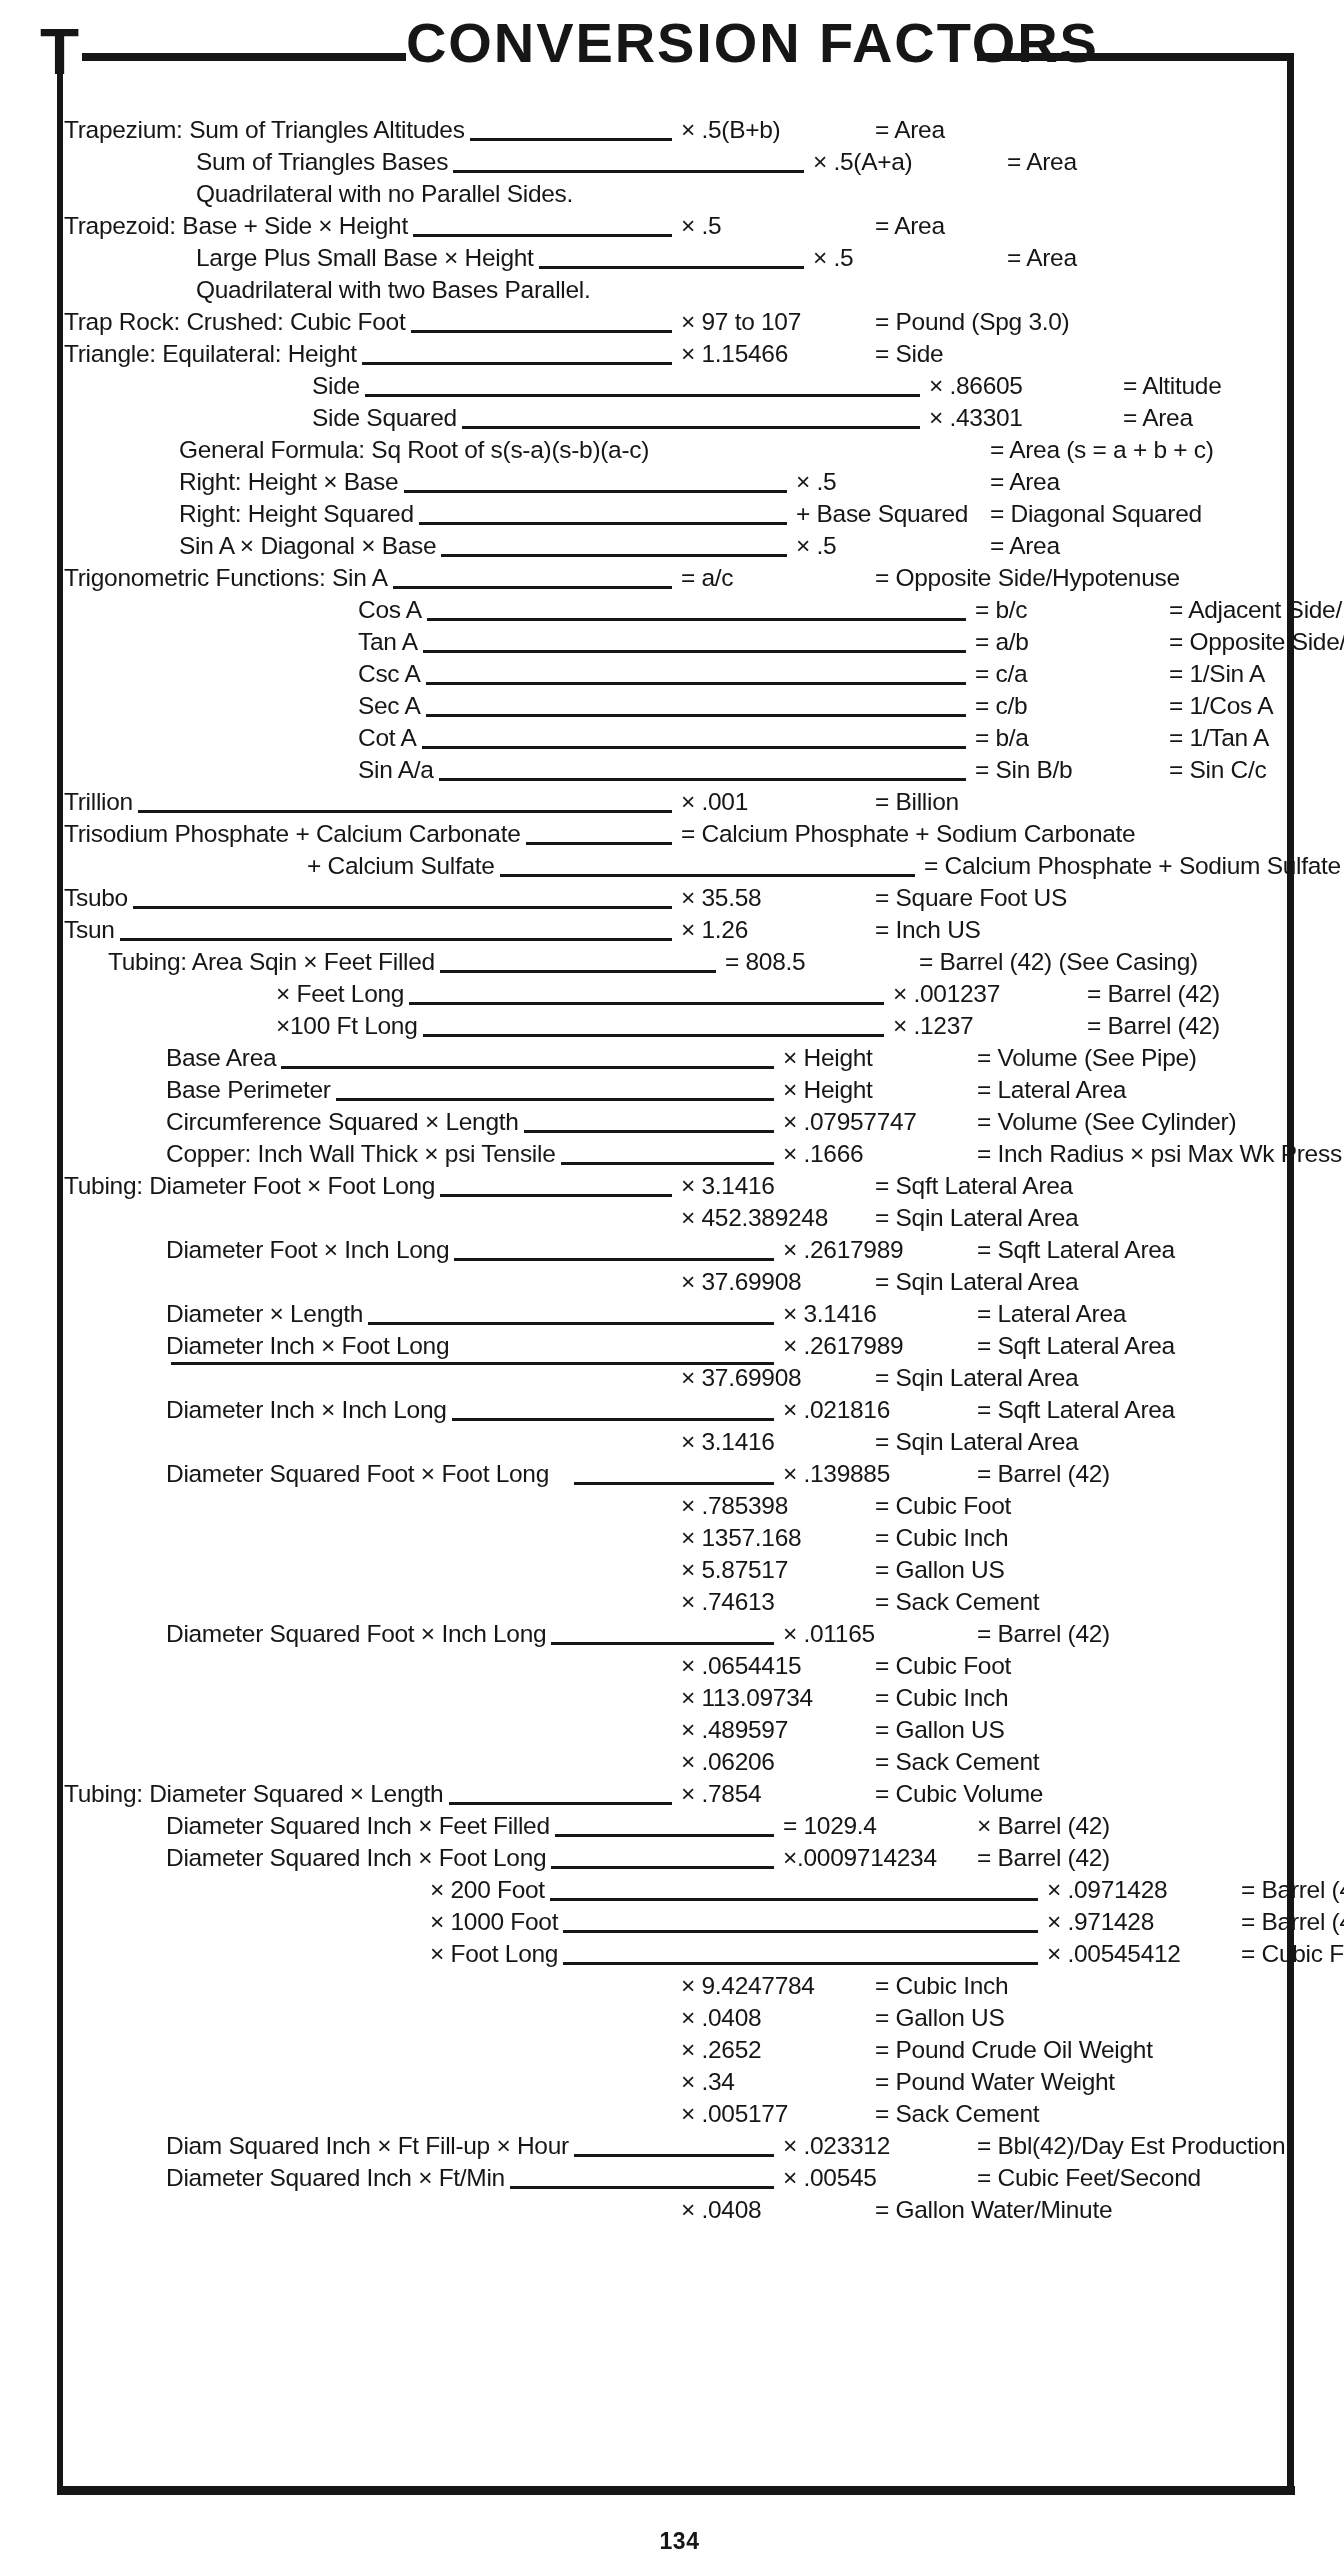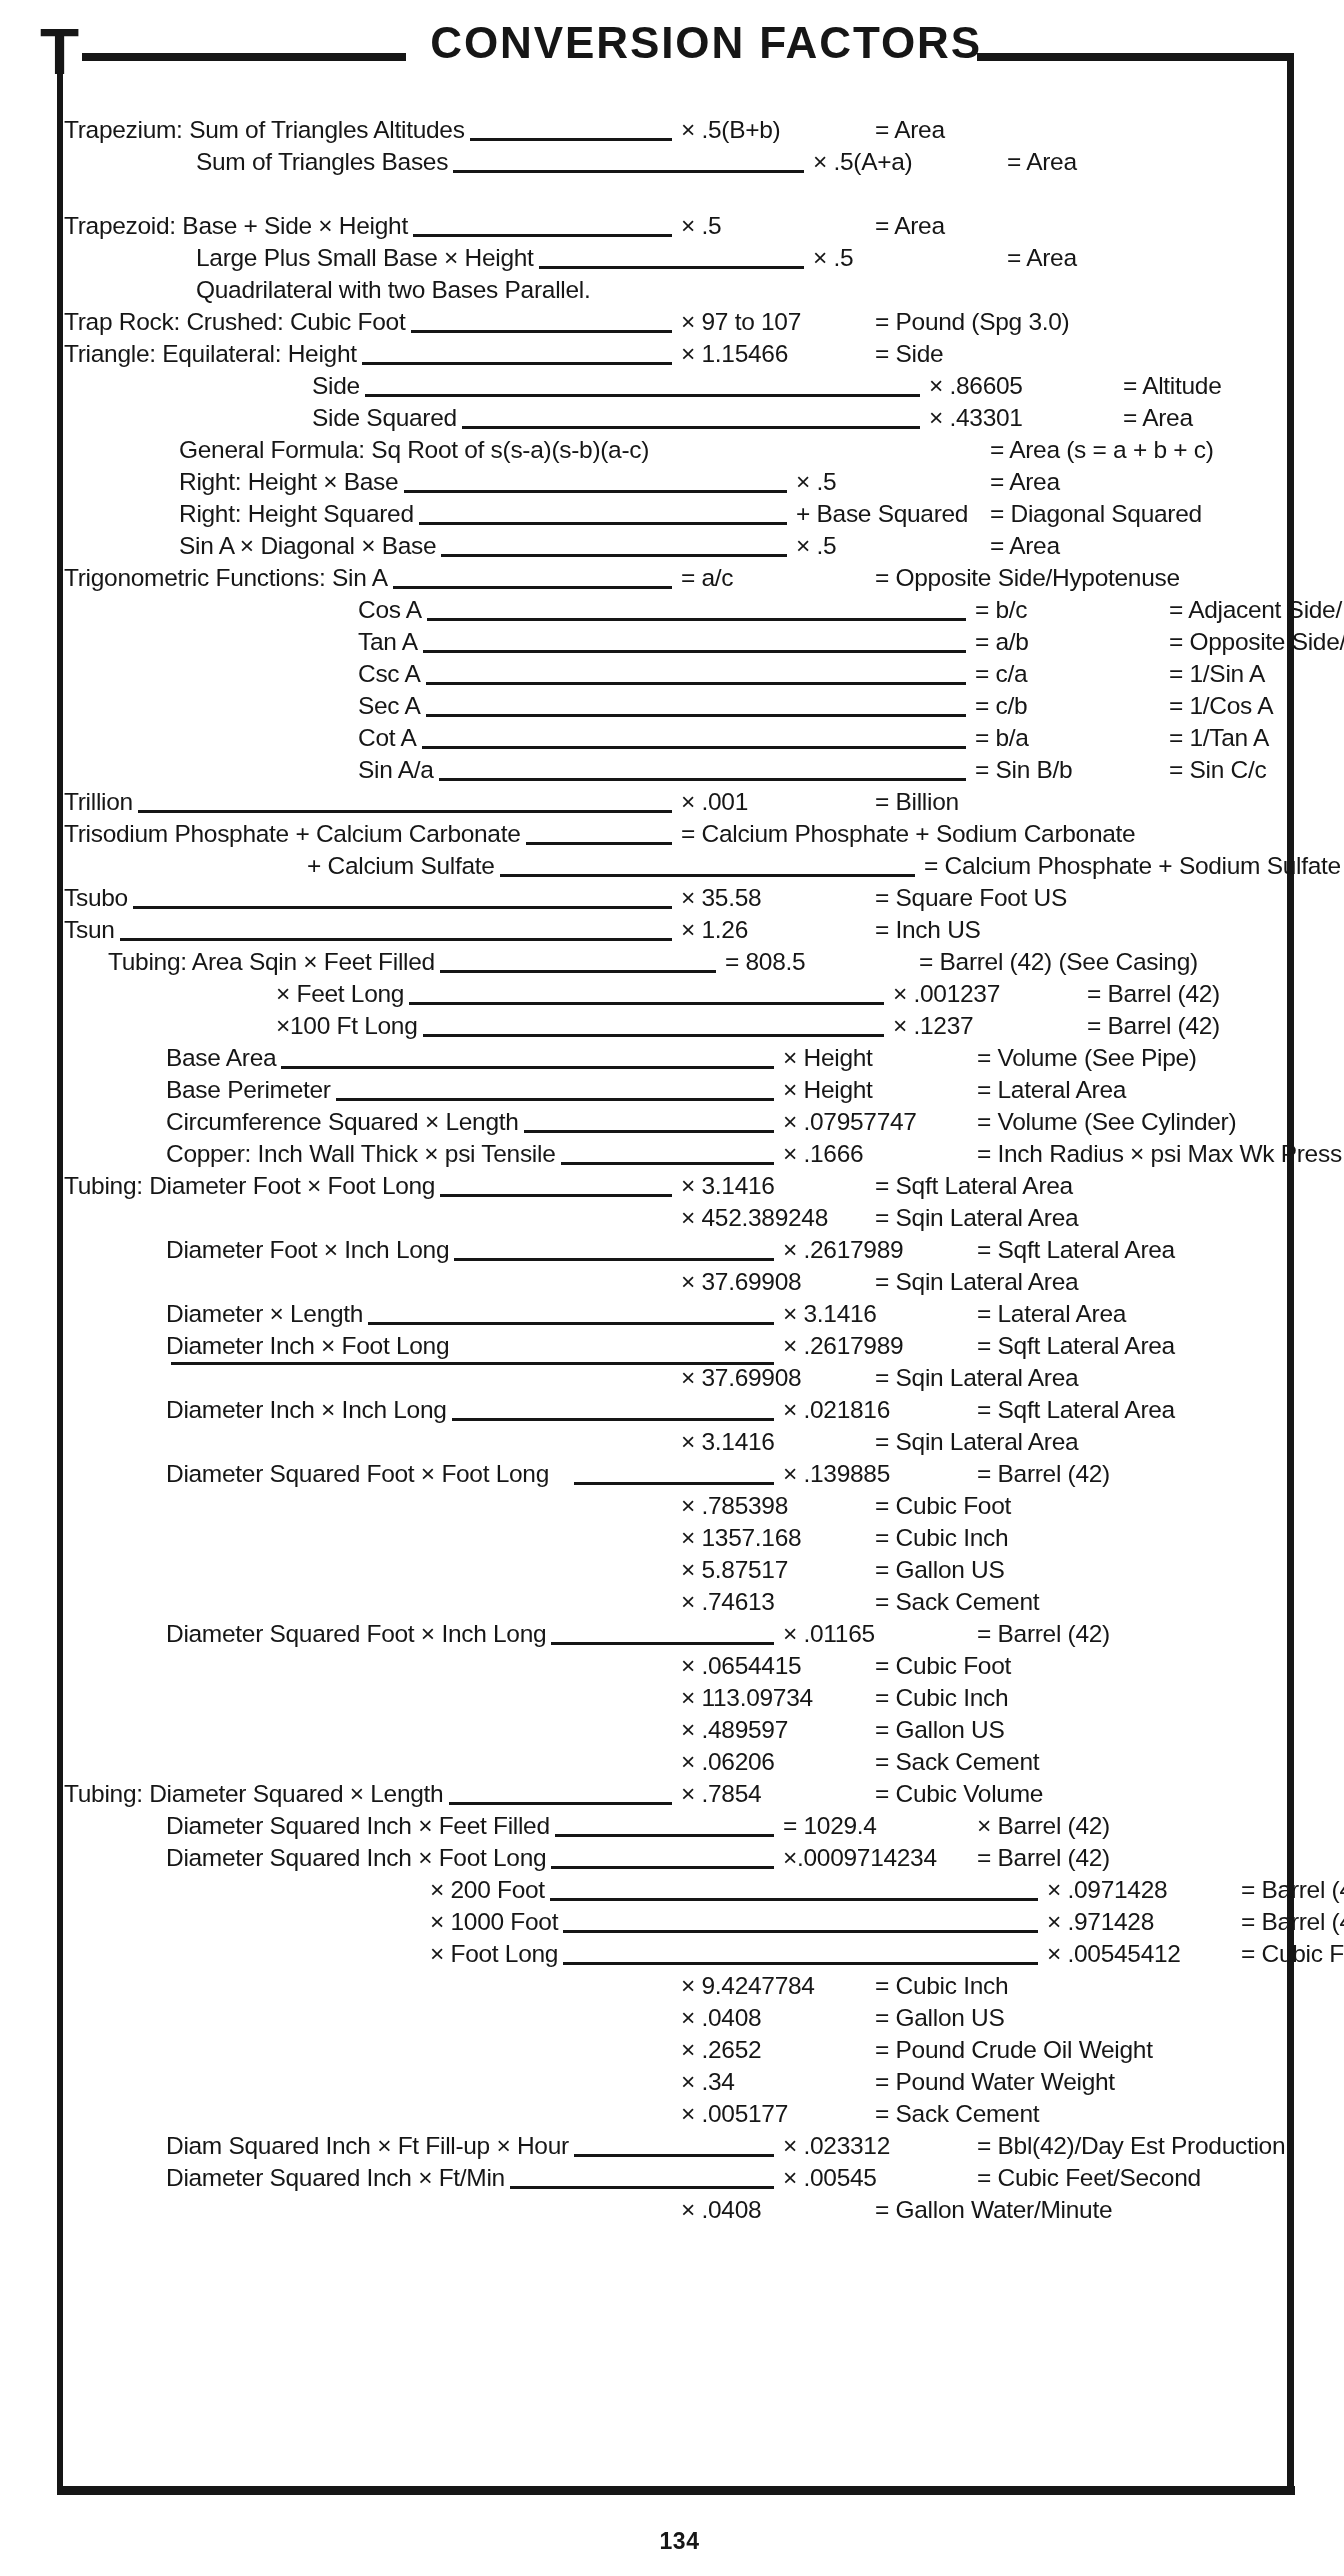--- a/index.html
+++ b/index.html
@@ -15,21 +15,21 @@
   .bar { background: #161616; }
 
   
   .section-letter {
     left: 40px; top: 20px;
     font-size: 64px; line-height: 64px; font-weight: bold;
     letter-spacing: -1.3px;
   }
   .page-title {
     left: 406px; top: 20.6px; width: 576px;
-    font-size: 44px; line-height: 44px; font-weight: bold;
+    font-size: 56px; line-height: 44px; font-weight: bold;
     letter-spacing: 1.9px; text-align: right; white-space: nowrap;
   }
   .rule-left   { left: 82px;  top: 53px;  width: 324px;  height: 7.7px; }
   .rule-right  { left: 977px; top: 53px;  width: 317px;  height: 7.7px; }
   .border-left   { left: 57px;   top: 67px; width: 6.4px;  height: 2428px; }
   .border-right  { left: 1287px; top: 53px;  width: 7px;  height: 2442px; }
   .border-bottom { left: 57px;   top: 2486px; width: 1238px; height: 9px; }
 
   
   #rows { left: 64px; top: 114px; width: 1217px; }
@@ -68,21 +68,21 @@
 <div class="abs bar rule-left"></div>
 <div class="abs bar rule-right"></div>
 
 <div class="abs bar border-left"></div>
 <div class="abs bar border-right"></div>
 <div class="abs bar border-bottom"></div>
 
 <div id="rows" class="abs">
     <div class="row"><div class="cell label" style="padding-left: 0px;"><span class="txt">Trapezium: Sum of Triangles Altitudes</span><span class="fill"></span></div><div class="cell factor">× .5(B+b)</div><div class="cell result">= Area</div></div>
     <div class="row"><div class="cell label" style="padding-left: 132px;"><span class="txt">Sum of Triangles Bases</span><span class="fill"></span></div><div class="cell factor">× .5(A+a)</div><div class="cell result">= Area</div></div>
-    <div class="row"><div class="cell factor"></div><div class="cell result"></div></div>
+    <div class="row"><div class="cell label" style="padding-left: 132px;"><span class="txt">Quadrilateral with no Parallel Sides.</span></div><div class="cell factor"></div><div class="cell result"></div></div>
     <div class="row"><div class="cell label" style="padding-left: 0px;"><span class="txt">Trapezoid: Base + Side × Height</span><span class="fill"></span></div><div class="cell factor">× .5</div><div class="cell result">= Area</div></div>
     <div class="row"><div class="cell label" style="padding-left: 132px;"><span class="txt">Large Plus Small Base × Height</span><span class="fill"></span></div><div class="cell factor">× .5</div><div class="cell result">= Area</div></div>
     <div class="row"><div class="cell label" style="padding-left: 132px;"><span class="txt">Quadrilateral with two Bases Parallel.</span></div><div class="cell factor"></div><div class="cell result"></div></div>
     <div class="row"><div class="cell label" style="padding-left: 0px;"><span class="txt">Trap Rock: Crushed: Cubic Foot</span><span class="fill"></span></div><div class="cell factor">× 97 to 107</div><div class="cell result">= Pound (Spg 3.0)</div></div>
     <div class="row"><div class="cell label" style="padding-left: 0px;"><span class="txt">Triangle: Equilateral: Height</span><span class="fill"></span></div><div class="cell factor">× 1.15466</div><div class="cell result">= Side</div></div>
     <div class="row"><div class="cell label" style="padding-left: 248px;"><span class="txt">Side</span><span class="fill"></span></div><div class="cell factor">× .86605</div><div class="cell result">= Altitude</div></div>
     <div class="row"><div class="cell label" style="padding-left: 248px;"><span class="txt">Side Squared</span><span class="fill"></span></div><div class="cell factor">× .43301</div><div class="cell result">= Area</div></div>
     <div class="row"><div class="cell label" style="padding-left: 115px;"><span class="txt">General Formula: Sq Root of s(s-a)(s-b)(a-c)</span></div><div class="cell factor"></div><div class="cell result">= Area (s = a + b + c)</div></div>
     <div class="row"><div class="cell label" style="padding-left: 115px;"><span class="txt">Right: Height × Base</span><span class="fill"></span></div><div class="cell factor">× .5</div><div class="cell result">= Area</div></div>
     <div class="row"><div class="cell label" style="padding-left: 115px;"><span class="txt">Right: Height Squared</span><span class="fill"></span></div><div class="cell factor">+ Base Squared</div><div class="cell result">= Diagonal Squared</div></div>

